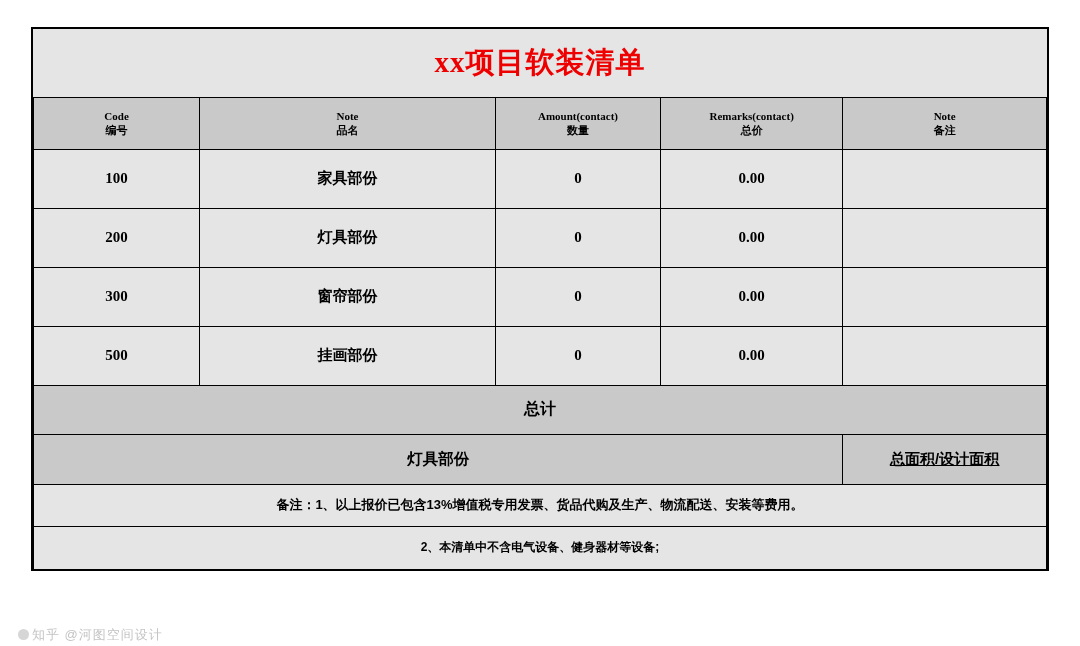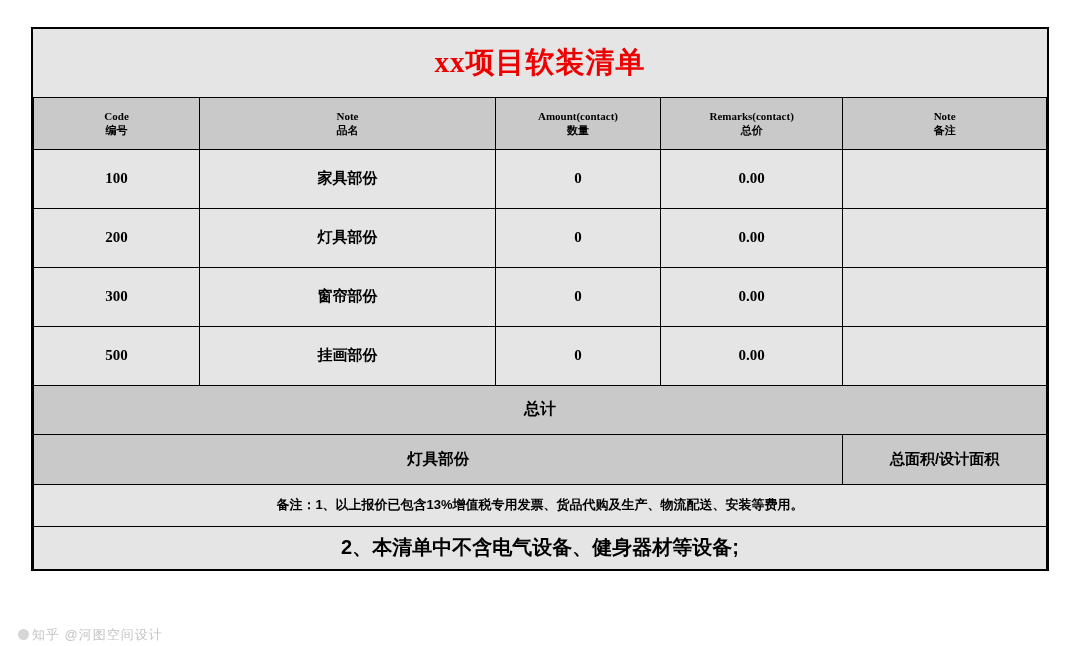--- a/index.html
+++ b/index.html
@@ -106,35 +106,36 @@
     font-family: "Liberation Sans", sans-serif;
     font-weight: bold;
     font-size: 15.5px;
   }
   .area-label {
     font-family: "Liberation Sans", sans-serif;
     font-weight: bold;
     font-size: 15px;
     text-align: right;
     padding-right: 8px;
+    text-decoration: underline;
   }
   .note-row td {
     height: 36px;
     text-align: left;
     font-family: "Liberation Sans", sans-serif;
     font-weight: bold;
     font-size: 13px;
     padding-left: 8px;
   }
   .note-row-2 td {
     height: 36px;
     text-align: left;
     font-family: "Liberation Sans", sans-serif;
     font-weight: bold;
-    font-size: 20px;
+    font-size: 12px;
     padding-left: 30px;
     border-bottom: none !important;
   }
   .watermark {
     position: absolute;
     left: 18px;
     bottom: 2px;
     font-family: "Liberation Sans", sans-serif;
     font-size: 13px;
     color: #b9b9b9;

